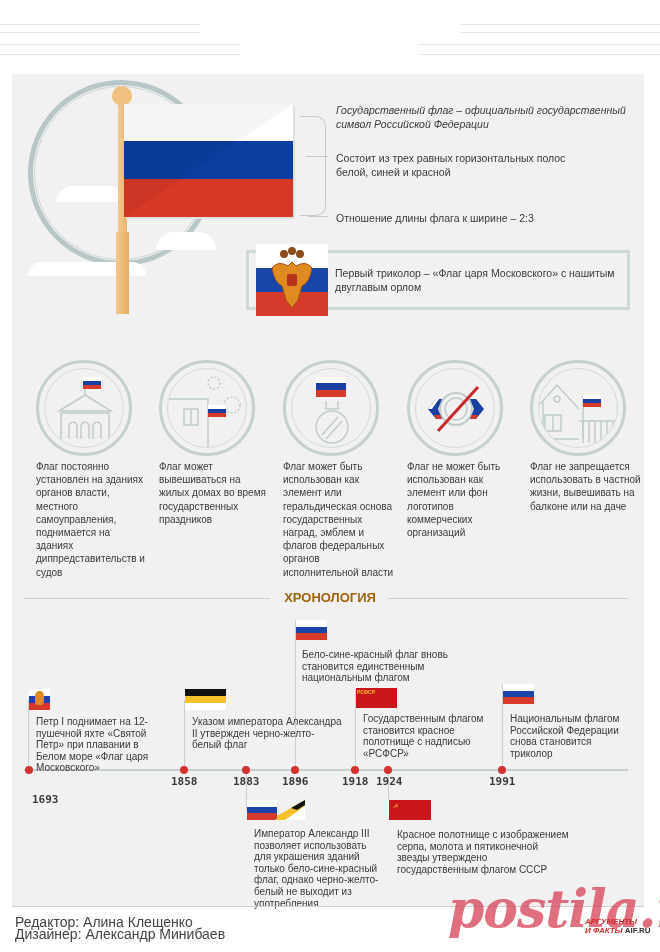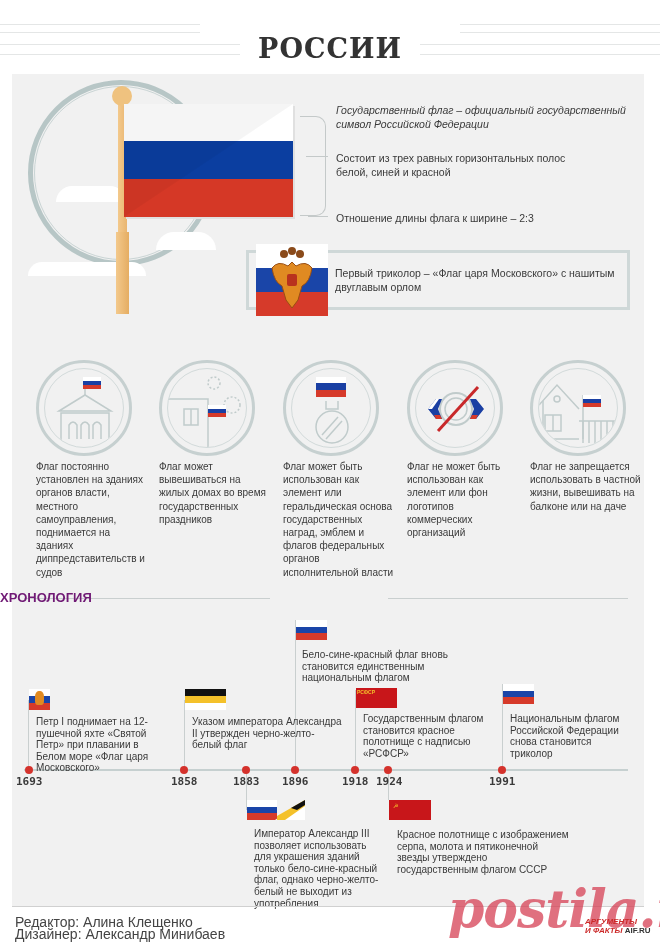--- a/index.html
+++ b/index.html
@@ -62,22 +62,22 @@
                      border: 1px solid #d2dada; overflow: hidden; }
   .rule-text { position: absolute; left: 0; top: 100px; width: 112px; font-size: 10px; line-height: 13.2px;
                color: #3a3a3a; font-family: "Liberation Sans", sans-serif; }
   .mini-flag { position: absolute; width: 18px; height: 12px; }
   .mini-flag .w { height: 4px; background: #fff; }
   .mini-flag .b { height: 4px; background: #1a3fa3; }
   .mini-flag .r { height: 4px; background: #d63a2a; }
 
   
   .chron-line { position: absolute; top: 598px; height: 1px; background: #c9cfcf; }
-  .chron-title { position: absolute; top: 590px; left: 0; width: 660px; 
-                 font-family: "Liberation Sans", sans-serif; font-weight: bold; font-size: 13px; color: #701a75; }
+  .chron-title { position: absolute; top: 590px; left: 0; width: 660px; text-align: center;
+                 font-family: "Liberation Sans", sans-serif; font-weight: bold; font-size: 13px; color: #a16207; }
   .axis { position: absolute; left: 24px; top: 769px; width: 604px; height: 2px; background: #c6d0d0; }
   .dot { position: absolute; width: 8px; height: 8px; border-radius: 50%; background: #d4322c; top: 766px; }
   .year { position: absolute; top: 775px; font-family: "DejaVu Sans Mono", monospace; font-weight: bold;
           font-size: 11px; color: #3a3a3a; }
   .vline { position: absolute; width: 1px; background: #c9cfcf; }
   .ev-flag { position: absolute; }
   .ev-text { position: absolute; font-size: 10px; line-height: 11.6px; color: #3a3a3a;
              font-family: Liberation Sans, sans-serif; }
 
   .footer-line { position: absolute; left: 12px; top: 906px; width: 632px; height: 1px; background: #d0d0d0; }
@@ -93,21 +93,20 @@
 
 <div class="header">
   <div class="line" style="left:0;top:24px;width:200px;"></div>
   <div class="line" style="left:460px;top:24px;width:200px;"></div>
   <div class="line" style="left:0;top:32px;width:200px;"></div>
   <div class="line" style="left:460px;top:32px;width:200px;"></div>
   <div class="line" style="left:0;top:44px;width:240px;"></div>
   <div class="line" style="left:420px;top:44px;width:240px;"></div>
   <div class="line" style="left:0;top:54px;width:240px;"></div>
   <div class="line" style="left:420px;top:54px;width:240px;"></div>
-  <div class="h-main">РОССИИ</div>
 </div>
 
 <div class="panel"></div>
 
 <div class="hero-circle"></div>
 <div class="hero-circle-inner"></div>
 <div class="cloud" style="left:56px;top:186px;width:70px;height:16px;"></div>
 <div class="cloud" style="left:156px;top:232px;width:60px;height:18px;"></div>
 <div class="cloud" style="left:28px;top:262px;width:118px;height:14px;"></div>
 <div class="pole"></div>
@@ -266,21 +265,21 @@
 <div class="vline" style="left:502px;top:684px;height:84px;"></div>
 
 <div class="dot" style="left:25px;"></div>
 <div class="dot" style="left:180px;"></div>
 <div class="dot" style="left:242px;"></div>
 <div class="dot" style="left:291px;"></div>
 <div class="dot" style="left:351px;"></div>
 <div class="dot" style="left:384px;"></div>
 <div class="dot" style="left:498px;"></div>
 
-<div class="year" style="left:16px;">1693</div>
+<div class="year" style="left:32px;margin-top:18px;">1693</div>
 <div class="year" style="left:171px;">1858</div>
 <div class="year" style="left:233px;">1883</div>
 <div class="year" style="left:282px;">1896</div>
 <div class="year" style="left:342px;">1918</div>
 <div class="year" style="left:376px;">1924</div>
 <div class="year" style="left:489px;">1991</div>
 
 <div class="ev-flag" style="left:29px;top:689px;width:21px;height:21px;">
   <div style="height:7px;background:#fff;"></div>
     <div style="height:7px;background:#1a45a8;"></div>

